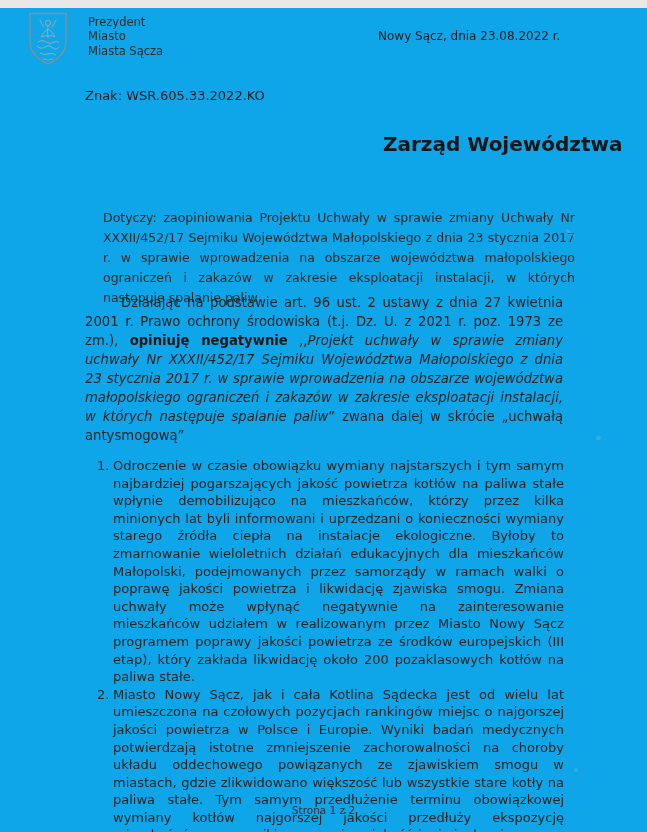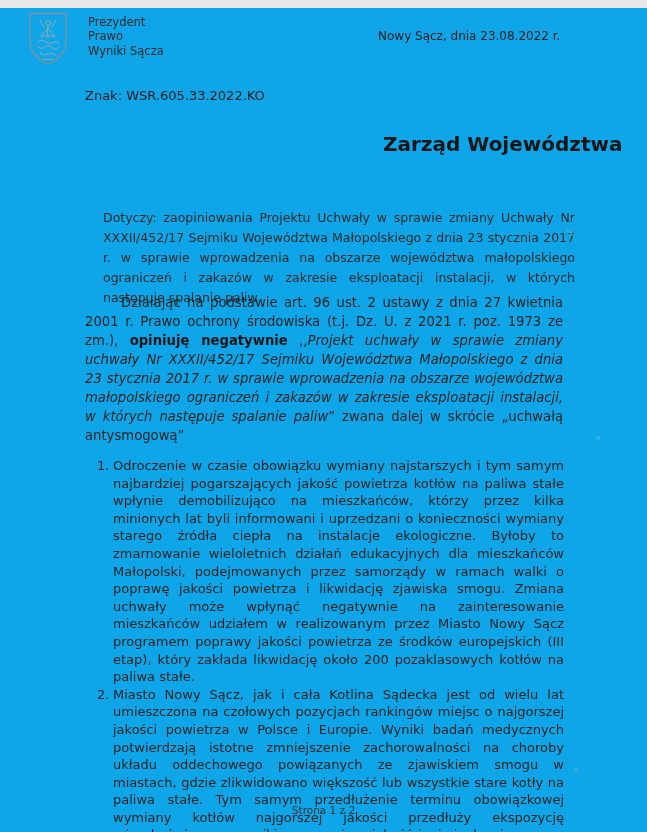--- a/index.html
+++ b/index.html
@@ -149,22 +149,22 @@
         <path d="M10 30 Q14 27 18 30 Q22 33 26 30 Q29 28 31 31"></path>
         <path d="M9 34 Q13 38 17 35 Q21 32 25 36 Q28 39 31 35"></path>
         <path d="M12 41 Q16 44 20 42 Q24 40 28 43"></path>
         <path d="M15 47 Q20 49 25 47"></path>
       </g>
     </svg>
   </div>
 
   <div class="sender">
     <div>Prezydent</div>
-    <div>Prawo</div>
-    <div>Wyniki Sącza</div>
+    <div>Miasto</div>
+    <div>Miasta Sącza</div>
   </div>
 
   <div class="date-line">Nowy Sącz, dnia 23.08.2022 r.</div>
 
   <div class="reference">Znak: WSR.605.33.2022.KO</div>
 
   <div class="addressee">
     <div>Zarząd Województwa</div>
   </div>
 

